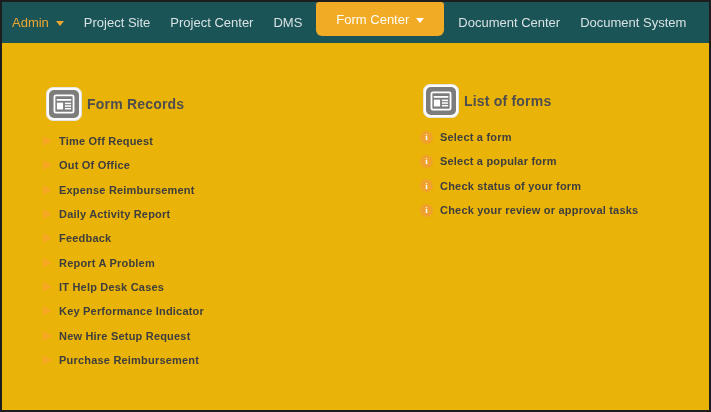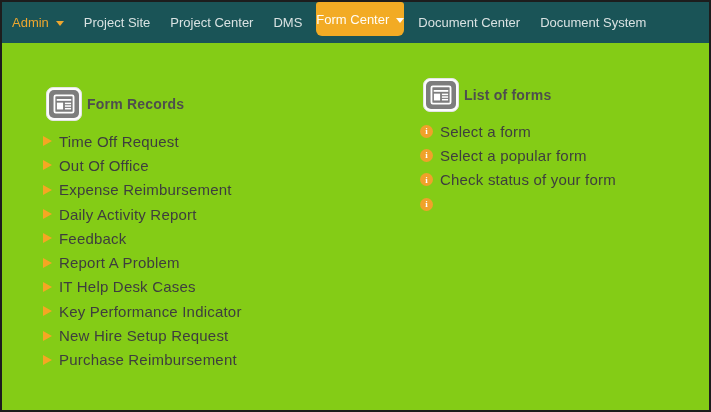--- a/index.html
+++ b/index.html
@@ -4,21 +4,21 @@
 <style>
   * { margin: 0; padding: 0; box-sizing: border-box; }
   html, body { background: #ffffff; }
   body { font-family: "Liberation Sans", sans-serif; }
 
   .page {
     position: relative;
     width: 711px;
     height: 412px;
     border: 2px solid #1d1d1d;
-    background: #84cc16;
+    background: #eab308;
     overflow: hidden;
   }
 
   
   .navbar {
     position: absolute;
     top: 0; left: 0; right: 0;
     height: 41px;
     background: #1a5457;
     display: flex;
@@ -42,30 +42,30 @@
     border-left: 4px solid transparent;
     border-right: 4px solid transparent;
     border-top: 5px solid currentColor;
     margin-left: 7px;
     margin-top: 2px;
   }
   .nav-item.active-tab {
     align-self: flex-start;
     height: 34px;
     margin: 0 4px 0 4px;
-    padding: 0 0;
+    padding: 0 20px;
     background: #f2ab24;
     color: #fffdf7;
     border-radius: 3px 3px 6px 6px;
   }
 
   
   .panel { position: absolute; }
   .panel.left-panel  { left: 41px;  top: 85px; width: 330px; }
-  .panel.right-panel { left: 418px; top: 76px; width: 290px; text-align: right; }
+  .panel.right-panel { left: 418px; top: 82px; width: 290px; text-align: right; }
 
   .panel-header {
     display: flex;
     align-items: center;
     margin-left: 3px;
   }
   .icon-card {
     width: 36px; height: 34px;
     border: 1px solid #e4e4e4;
     border-radius: 7px;
@@ -93,22 +93,22 @@
 
   ul.link-list { list-style: none; margin-top: 7px; }
   .left-panel ul.link-list { margin-top: 8px; }
   .link-list li {
     display: flex;
     align-items: center;
     height: 24.3px;
     cursor: pointer;
   }
   .link-label {
-    font-size: 15px;
-    font-weight: 400;
+    font-size: 11px;
+    font-weight: 700;
     color: #3e3e3e;
     letter-spacing: 0.2px;
   }
   .tri {
     display: inline-block;
     width: 0; height: 0;
     border-top: 5px solid transparent;
     border-bottom: 5px solid transparent;
     border-left: 9px solid #f6a623;
     margin-right: 7px;
@@ -245,18 +245,19 @@
         <li>
             <span class="info-dot">i</span>
             <span class="link-label">Select a popular form</span>
           </li>
         <li>
             <span class="info-dot">i</span>
             <span class="link-label">Check status of your form</span>
           </li>
         <li>
             <span class="info-dot">i</span>
+            <span class="link-label">Check your review or approval tasks</span>
           </li>
       </ul>
     </section>
 
   </main>
 </div>
 
 </body></html>

